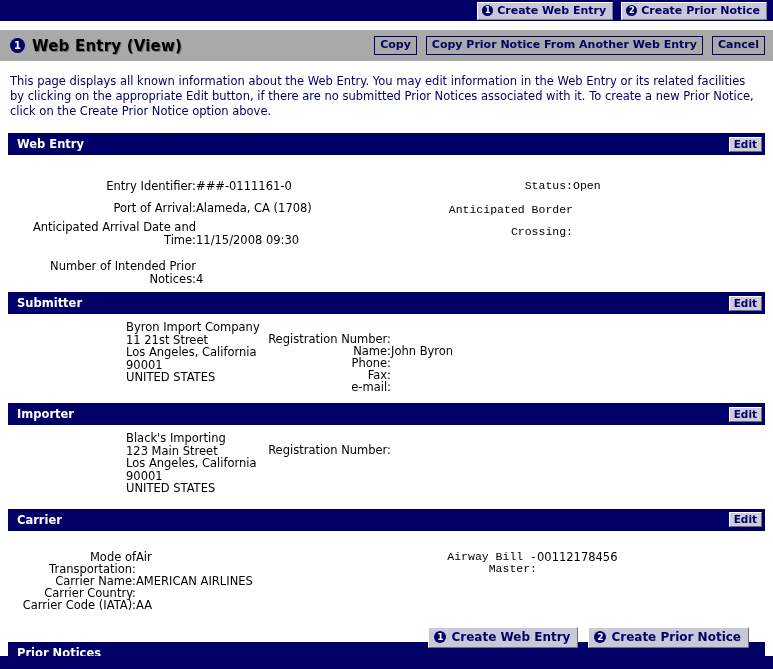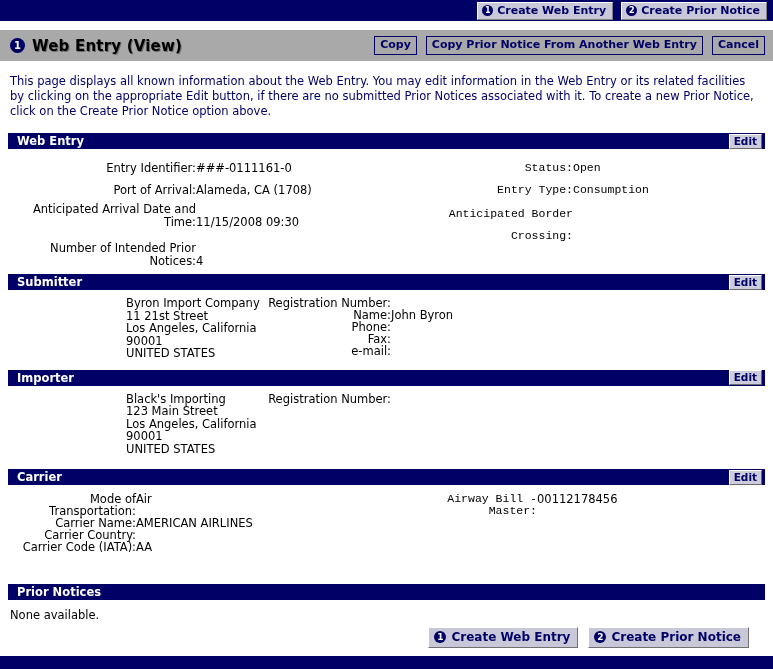--- a/index.html
+++ b/index.html
@@ -116,21 +116,21 @@
     color: #000066;
     font-size: 11.5px;
     line-height: 15px;
     padding: 13px 14px 0 10px;
     text-align: left;
   }
 
   
   .secbar {
     background: #000066;
-    height: 16px;
+    height: 22px;
     margin: 0 8px;
     display: flex;
     align-items: center;
     padding: 0 3px 0 9px;
     box-sizing: border-box;
     position: relative;
   }
   .secbar-label {
     color: #ffffff;
     font-size: 11.5px;
@@ -156,20 +156,21 @@
     display: flex;
     width: 100%;
     box-sizing: border-box;
   }
   .col-left  { width: 405px; flex: none; }
   .col-right { flex: 1; }
 
   table.fields {
     border-collapse: collapse;
     width: 100%;
+    margin-top: 12px;
   }
   table.fields td {
     font-size: 11.5px;
     color: #000000;
     vertical-align: top;
     padding: 0;
     line-height: 22px;
   }
   td.lbl {
     text-align: right;
@@ -305,24 +306,20 @@
         </tr>
       </tbody>
         </table>
     </div>
     <div class="col-right we-right">
       <table class="fields">
         <tbody>
             <tr>
           <td class="lbl" style="width:168px;">Status:</td>
           <td class="val">Open</td>
-        </tr>
-        <tr>
-          <td class="lbl" style="width:168px;">Entry Type:</td>
-          <td class="val">Consumption</td>
         </tr>
         <tr>
           <td class="lbl" style="width:168px;padding-top:2px;">Anticipated Border Crossing:</td>
           <td class="val"></td>
         </tr>
       </tbody>
         </table>
     </div>
   </div>
 </div>

